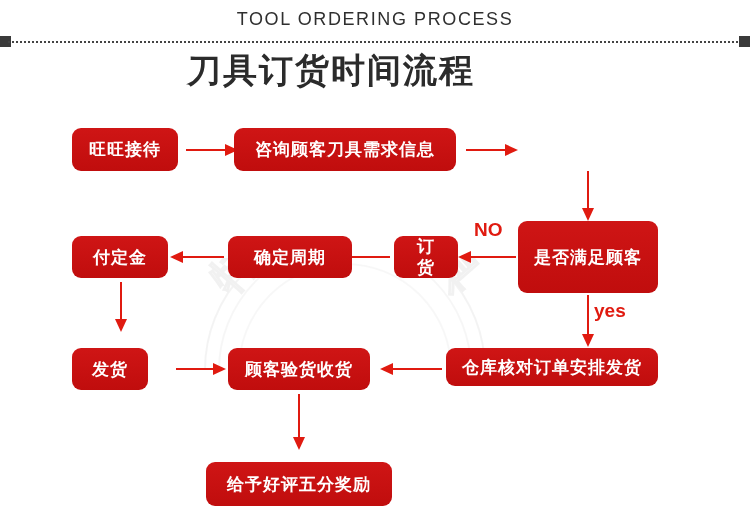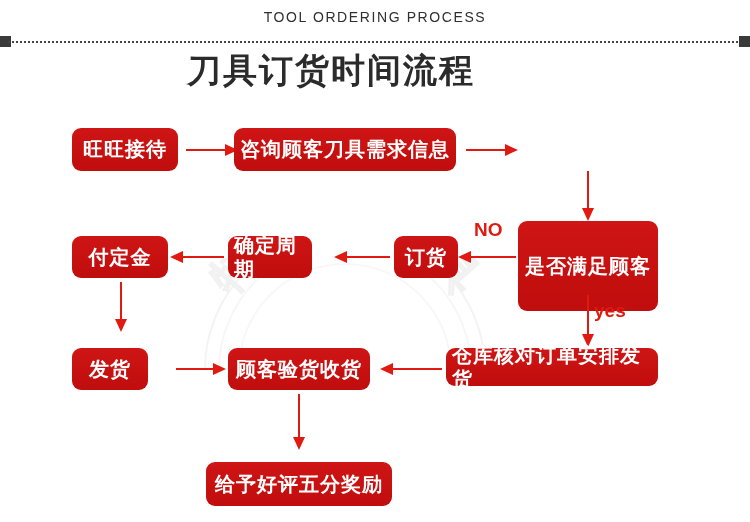--- a/index.html
+++ b/index.html
@@ -18,21 +18,21 @@
     overflow: hidden;
   }
 
   
   .header-en {
     position: absolute;
     left: 0;
     top: 9px;
     width: 750px;
     text-align: center;
-    font-size: 14px;
+    font-size: 18px;
     letter-spacing: 1.6px;
     color: #2f2f2f;
     font-weight: 400;
     font-family: "Liberation Sans", sans-serif;
   }
   .divider-wrap {
     position: absolute;
     left: 0;
     top: 36px;
     width: 750px;
@@ -84,27 +84,27 @@
   .box {
     position: absolute;
     background: #cc1111;
     background: linear-gradient(180deg, #cf1515 0%, #c00d0d 100%);
     border-radius: 9px;
     color: #ffffff;
     font-weight: bold;
     display: flex;
     align-items: center;
     justify-content: center;
-    text-align: left;
+    text-align: center;
     line-height: 1.22;
-    font-size: 20px;
+    font-size: 17px;
     letter-spacing: 1px;
     font-family: "DejaVu Sans", "Liberation Sans", sans-serif;
     box-sizing: border-box;
-    padding: 0 6px;
+    padding: 0 16px;
   }
   .box.two-line { line-height: 1.32; }
 
   
   .arrow { position: absolute; }
   .arrow .shaft-h {
     position: absolute;
     left: 0;
     top: 50%;
     height: 0;
@@ -198,38 +198,38 @@
     <div class="shaft-h" style="width:42px;"></div>
     <div class="head right"></div>
   </div>
 
 
   <div class="arrow" style="left:578px; top:171px; width:20px; height:50px;">
     <div class="shaft-v" style="height:38px;"></div>
     <div class="head down"></div>
   </div>
 
-  <div class="box two-line" style="left:518px; top:221px; width:140px; height:90px; flex-direction:row;">
+  <div class="box two-line" style="left:518px; top:221px; width:140px; height:72px; flex-direction:row;">
     <span>是否满足顾客</span>
   </div>
 
   <div class="arrow" style="left:458px; top:247px; width:58px; height:20px;">
     <div class="shaft-h" style="left:12px; width:46px;"></div>
     <div class="head left"></div>
   </div>
   <div class="edge-label" style="left:474px; top:219px;">NO</div>
 
   <div class="box" style="left:394px; top:236px; width:64px; height:42px;">订货</div>
 
   <div class="arrow" style="left:334px; top:247px; width:56px; height:20px;">
     <div class="shaft-h" style="left:12px; width:44px;"></div>
     <div class="head left"></div>
   </div>
 
-  <div class="box" style="left:228px; top:236px; width:84px; height:42px;">确定周期</div>
+  <div class="box" style="left:228px; top:236px; width:124px; height:42px;">确定周期</div>
 
   <div class="arrow" style="left:170px; top:247px; width:54px; height:20px;">
     <div class="shaft-h" style="left:12px; width:42px;"></div>
     <div class="head left"></div>
   </div>
 
   <div class="box" style="left:72px; top:236px; width:96px; height:42px;">付定金</div>
 
   <div class="arrow" style="left:111px; top:282px; width:20px; height:50px;">
     <div class="shaft-v" style="height:38px;"></div>

